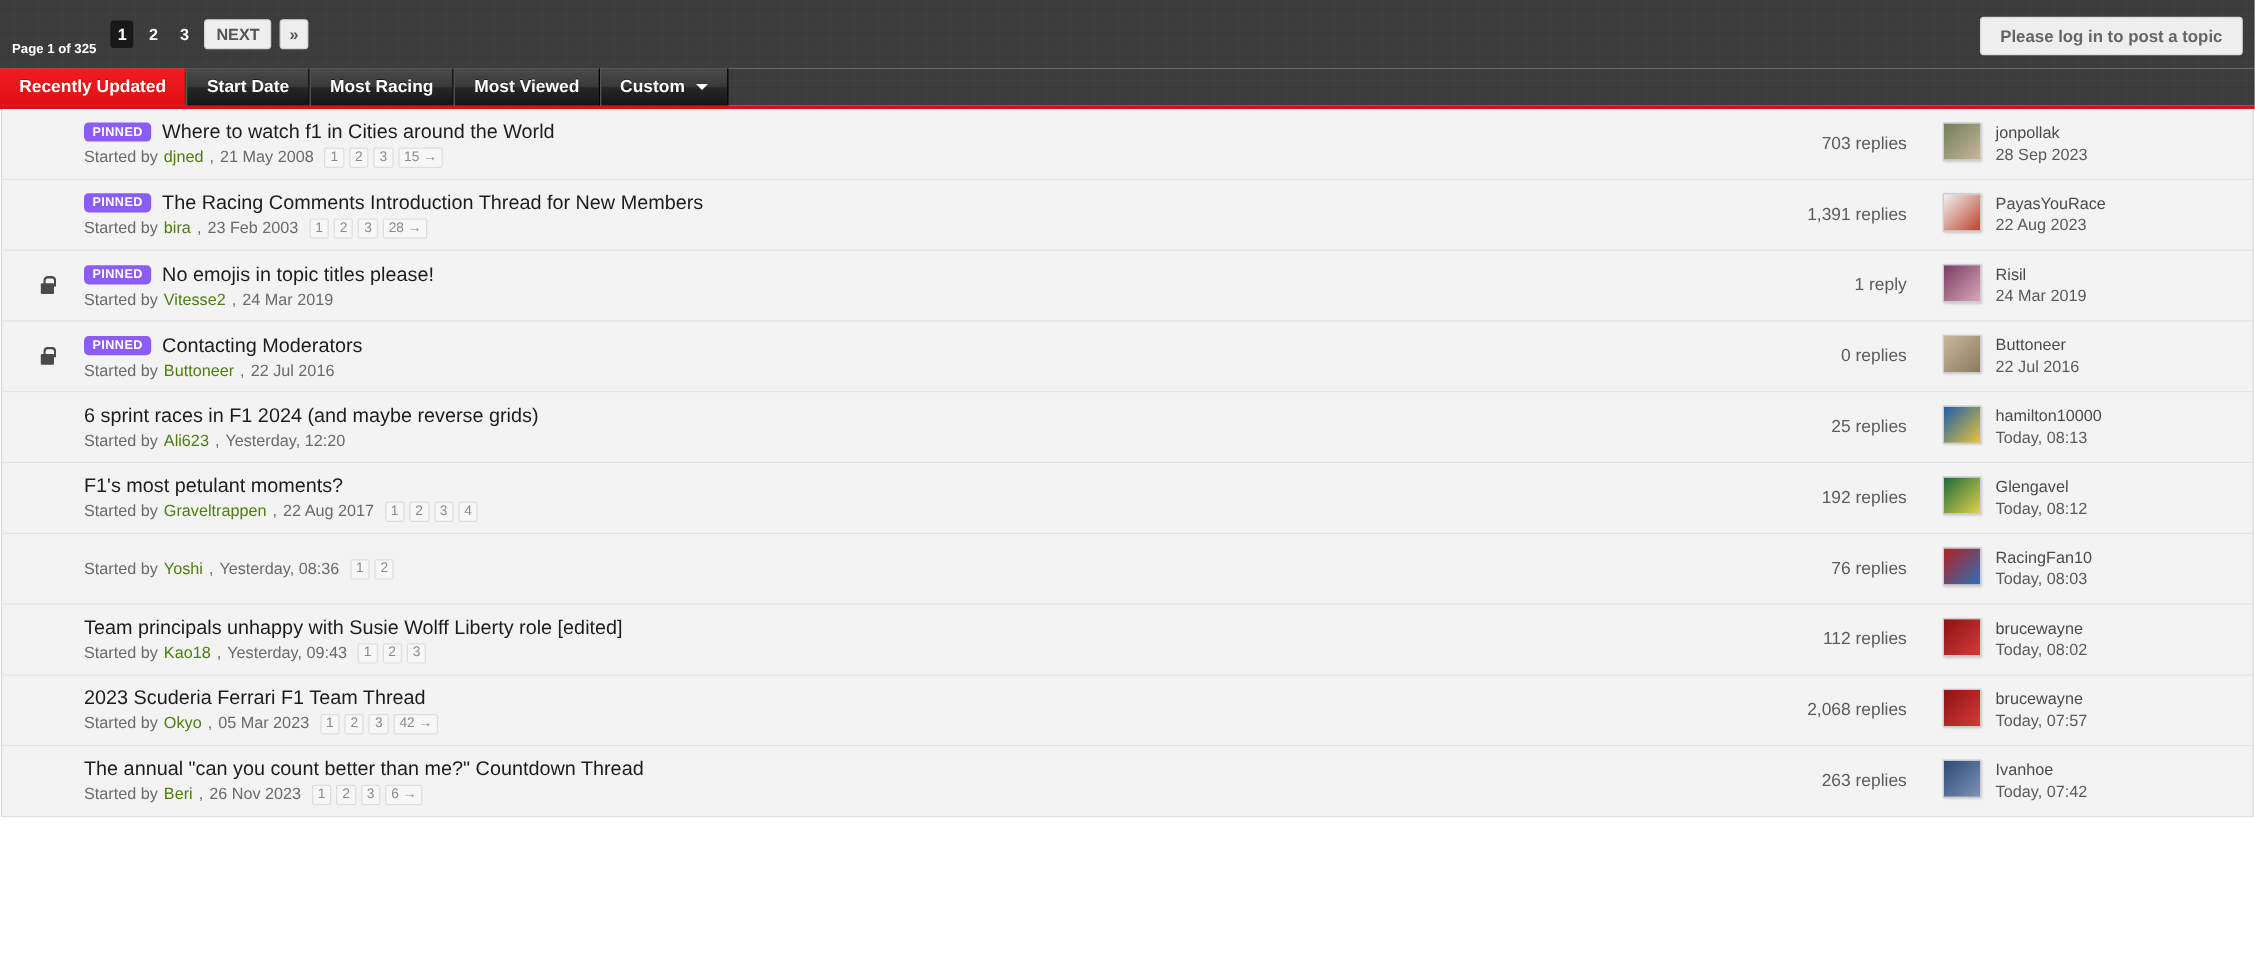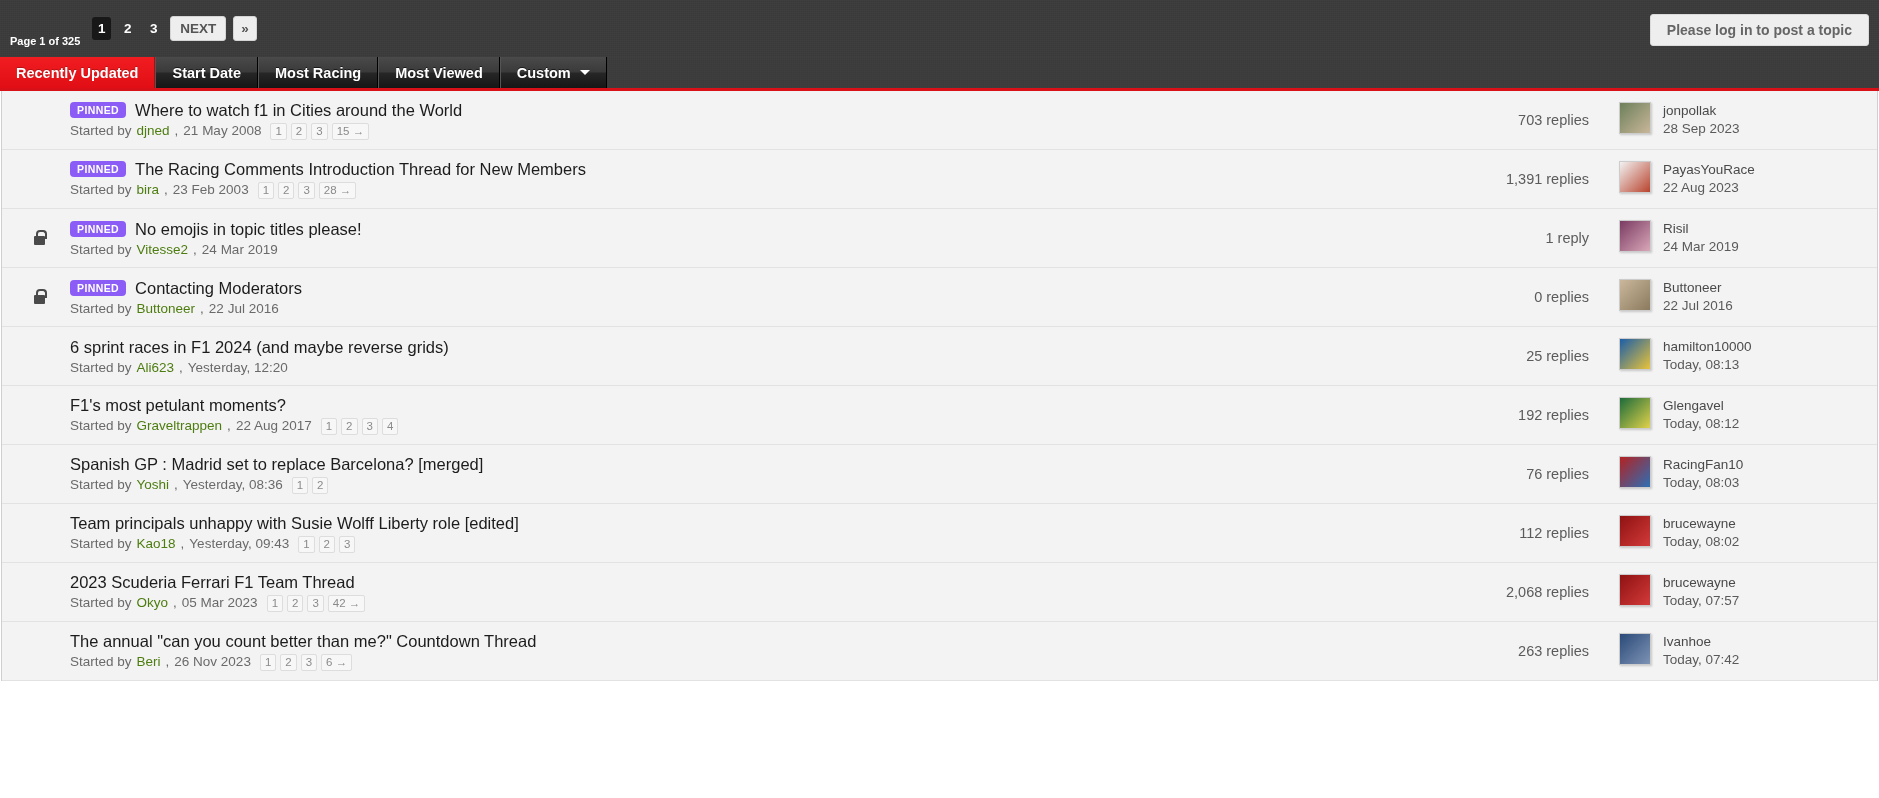--- a/index.html
+++ b/index.html
@@ -464,23 +464,20 @@
         </div>
         <div class="lastmeta">
           <a class="lastuser">Glengavel</a>
           <span class="lastdate">Today, 08:12</span>
         </div>
       </div>
     </div>
     <div class="row">
       <div class="flagcol"></div>
       <div class="maincol">
-        <div class="titleline">
-          <a class="title">Spanish GP : Madrid set to replace Barcelona? [merged]</a>
-        </div>
         <div class="subline">
           <span class="subtext">Started by</span>
           <span class="author">Yoshi</span>
           <span class="subtext">,</span>
           <span class="subtext">Yesterday, 08:36</span>
           <span class="minipages">
             <span class="mini">1</span>
             <span class="mini">2</span>
           </span>
         </div>

